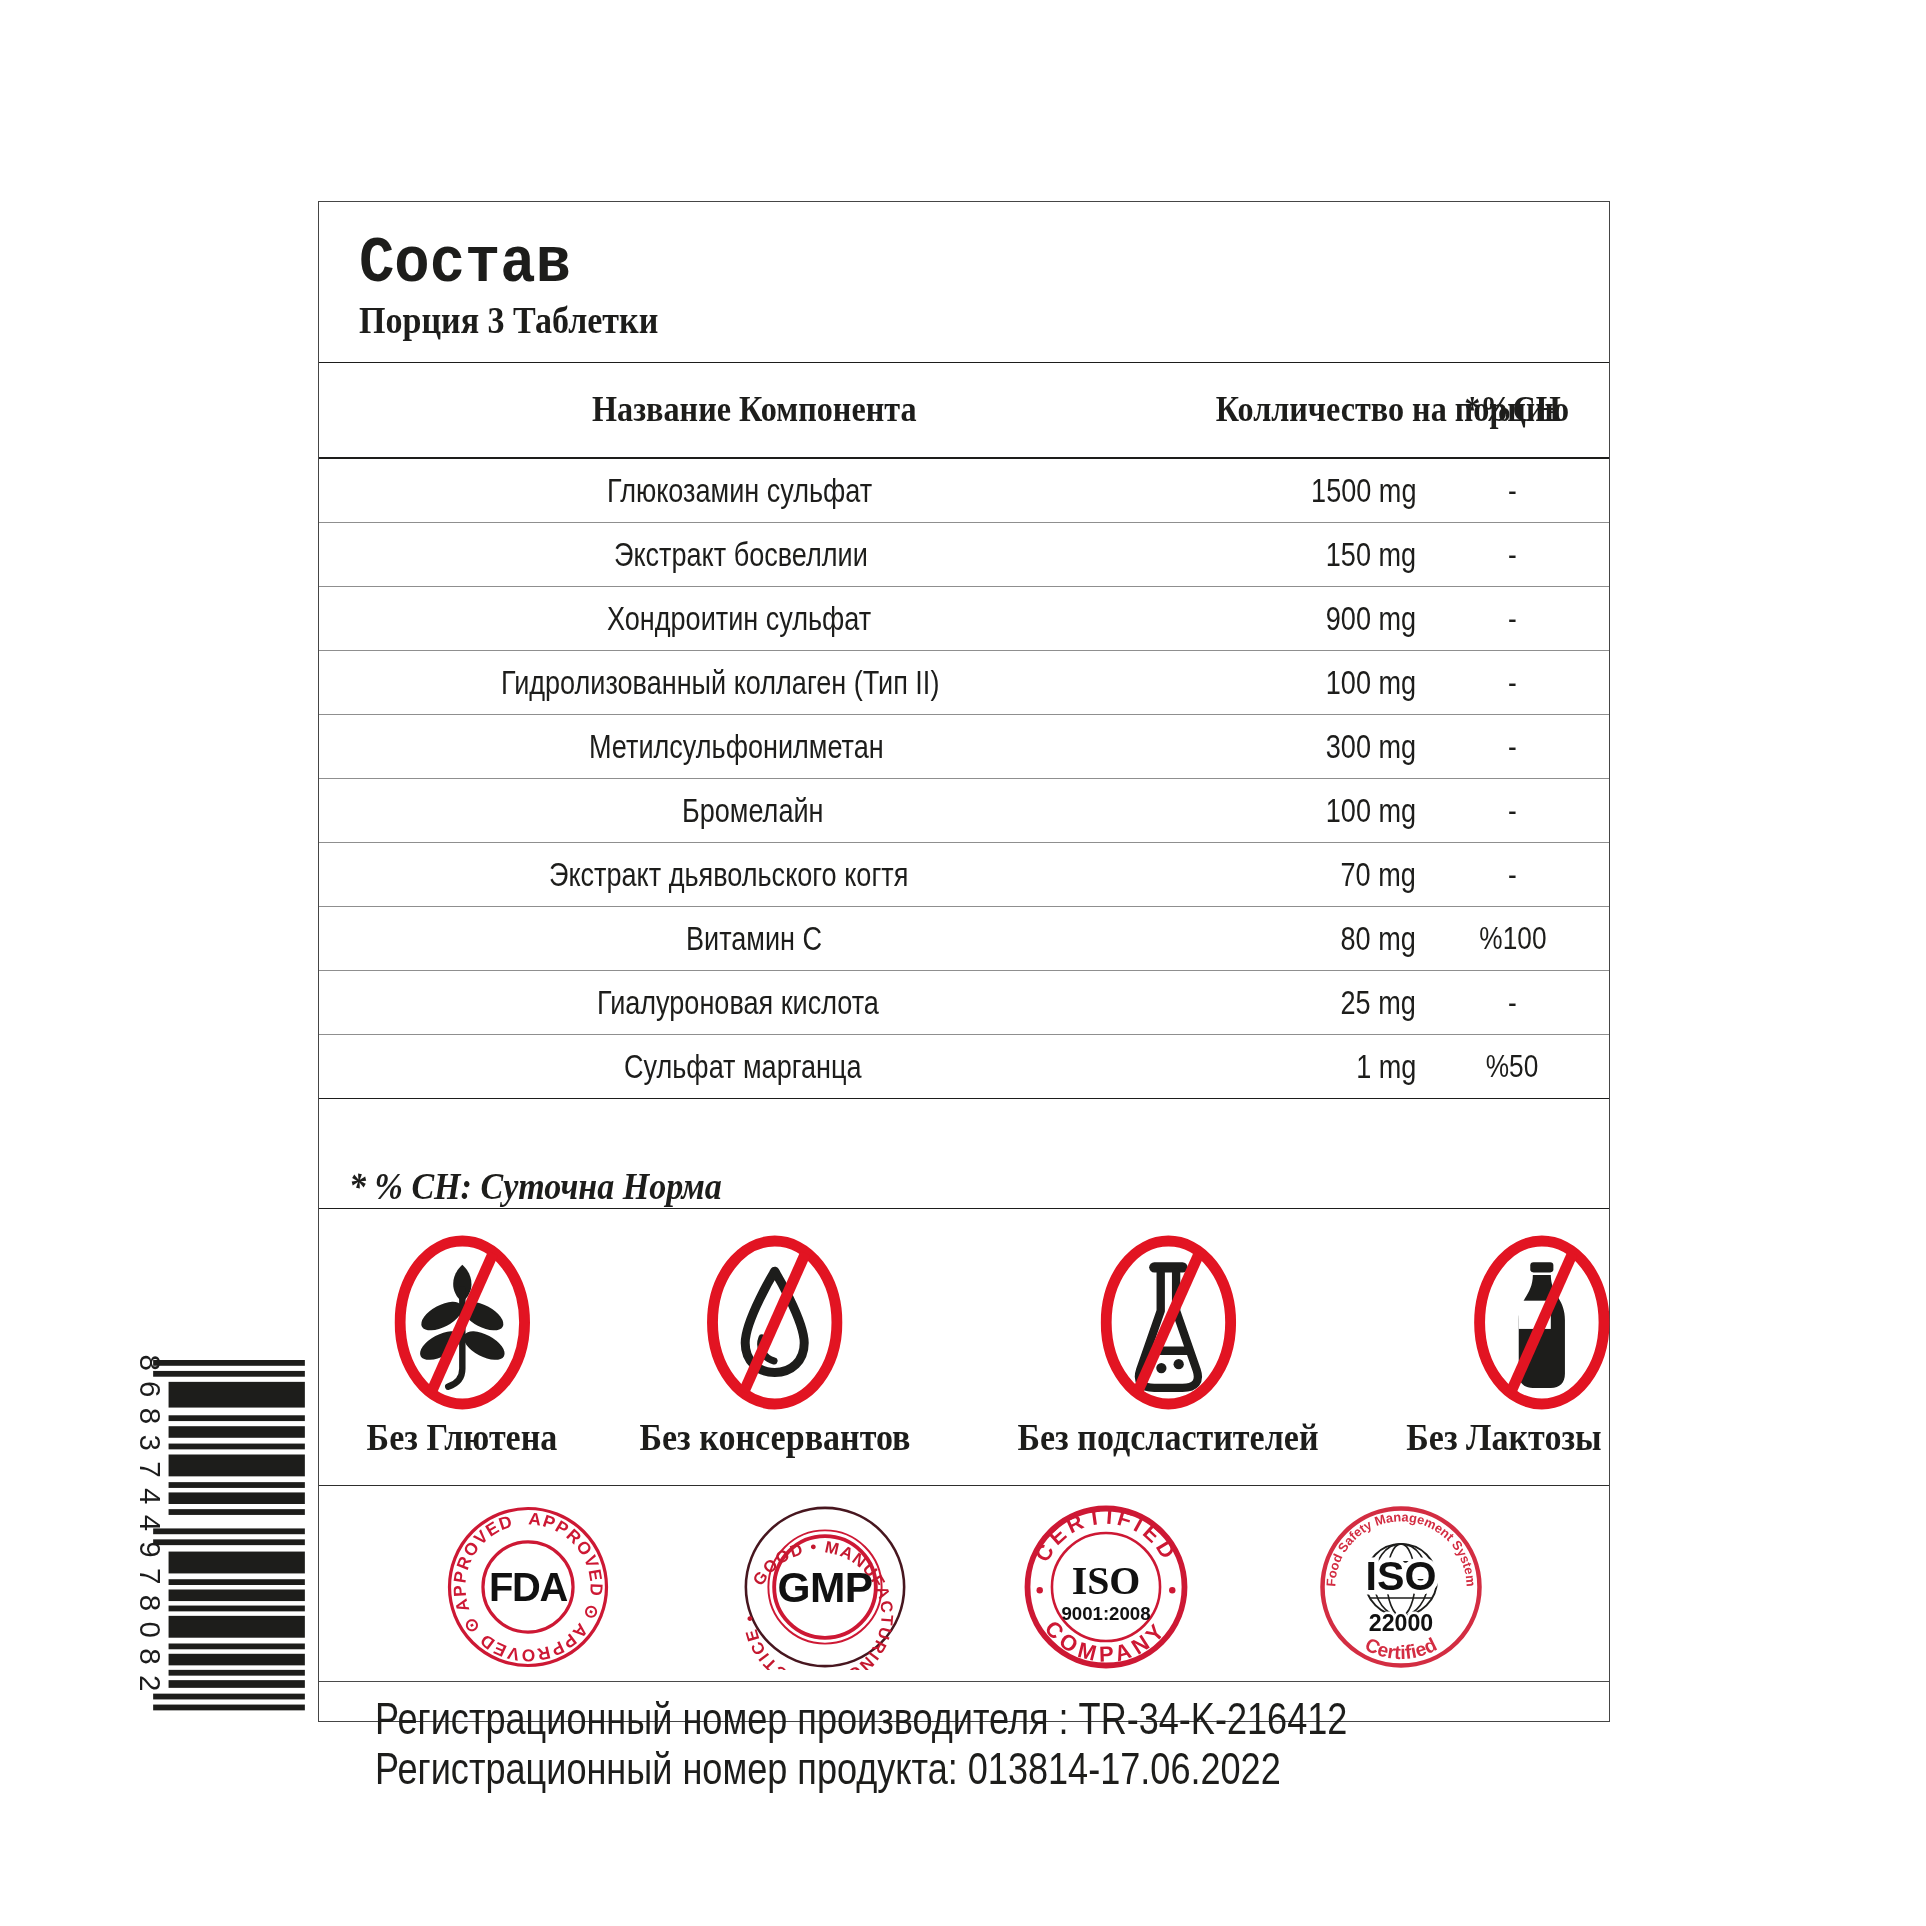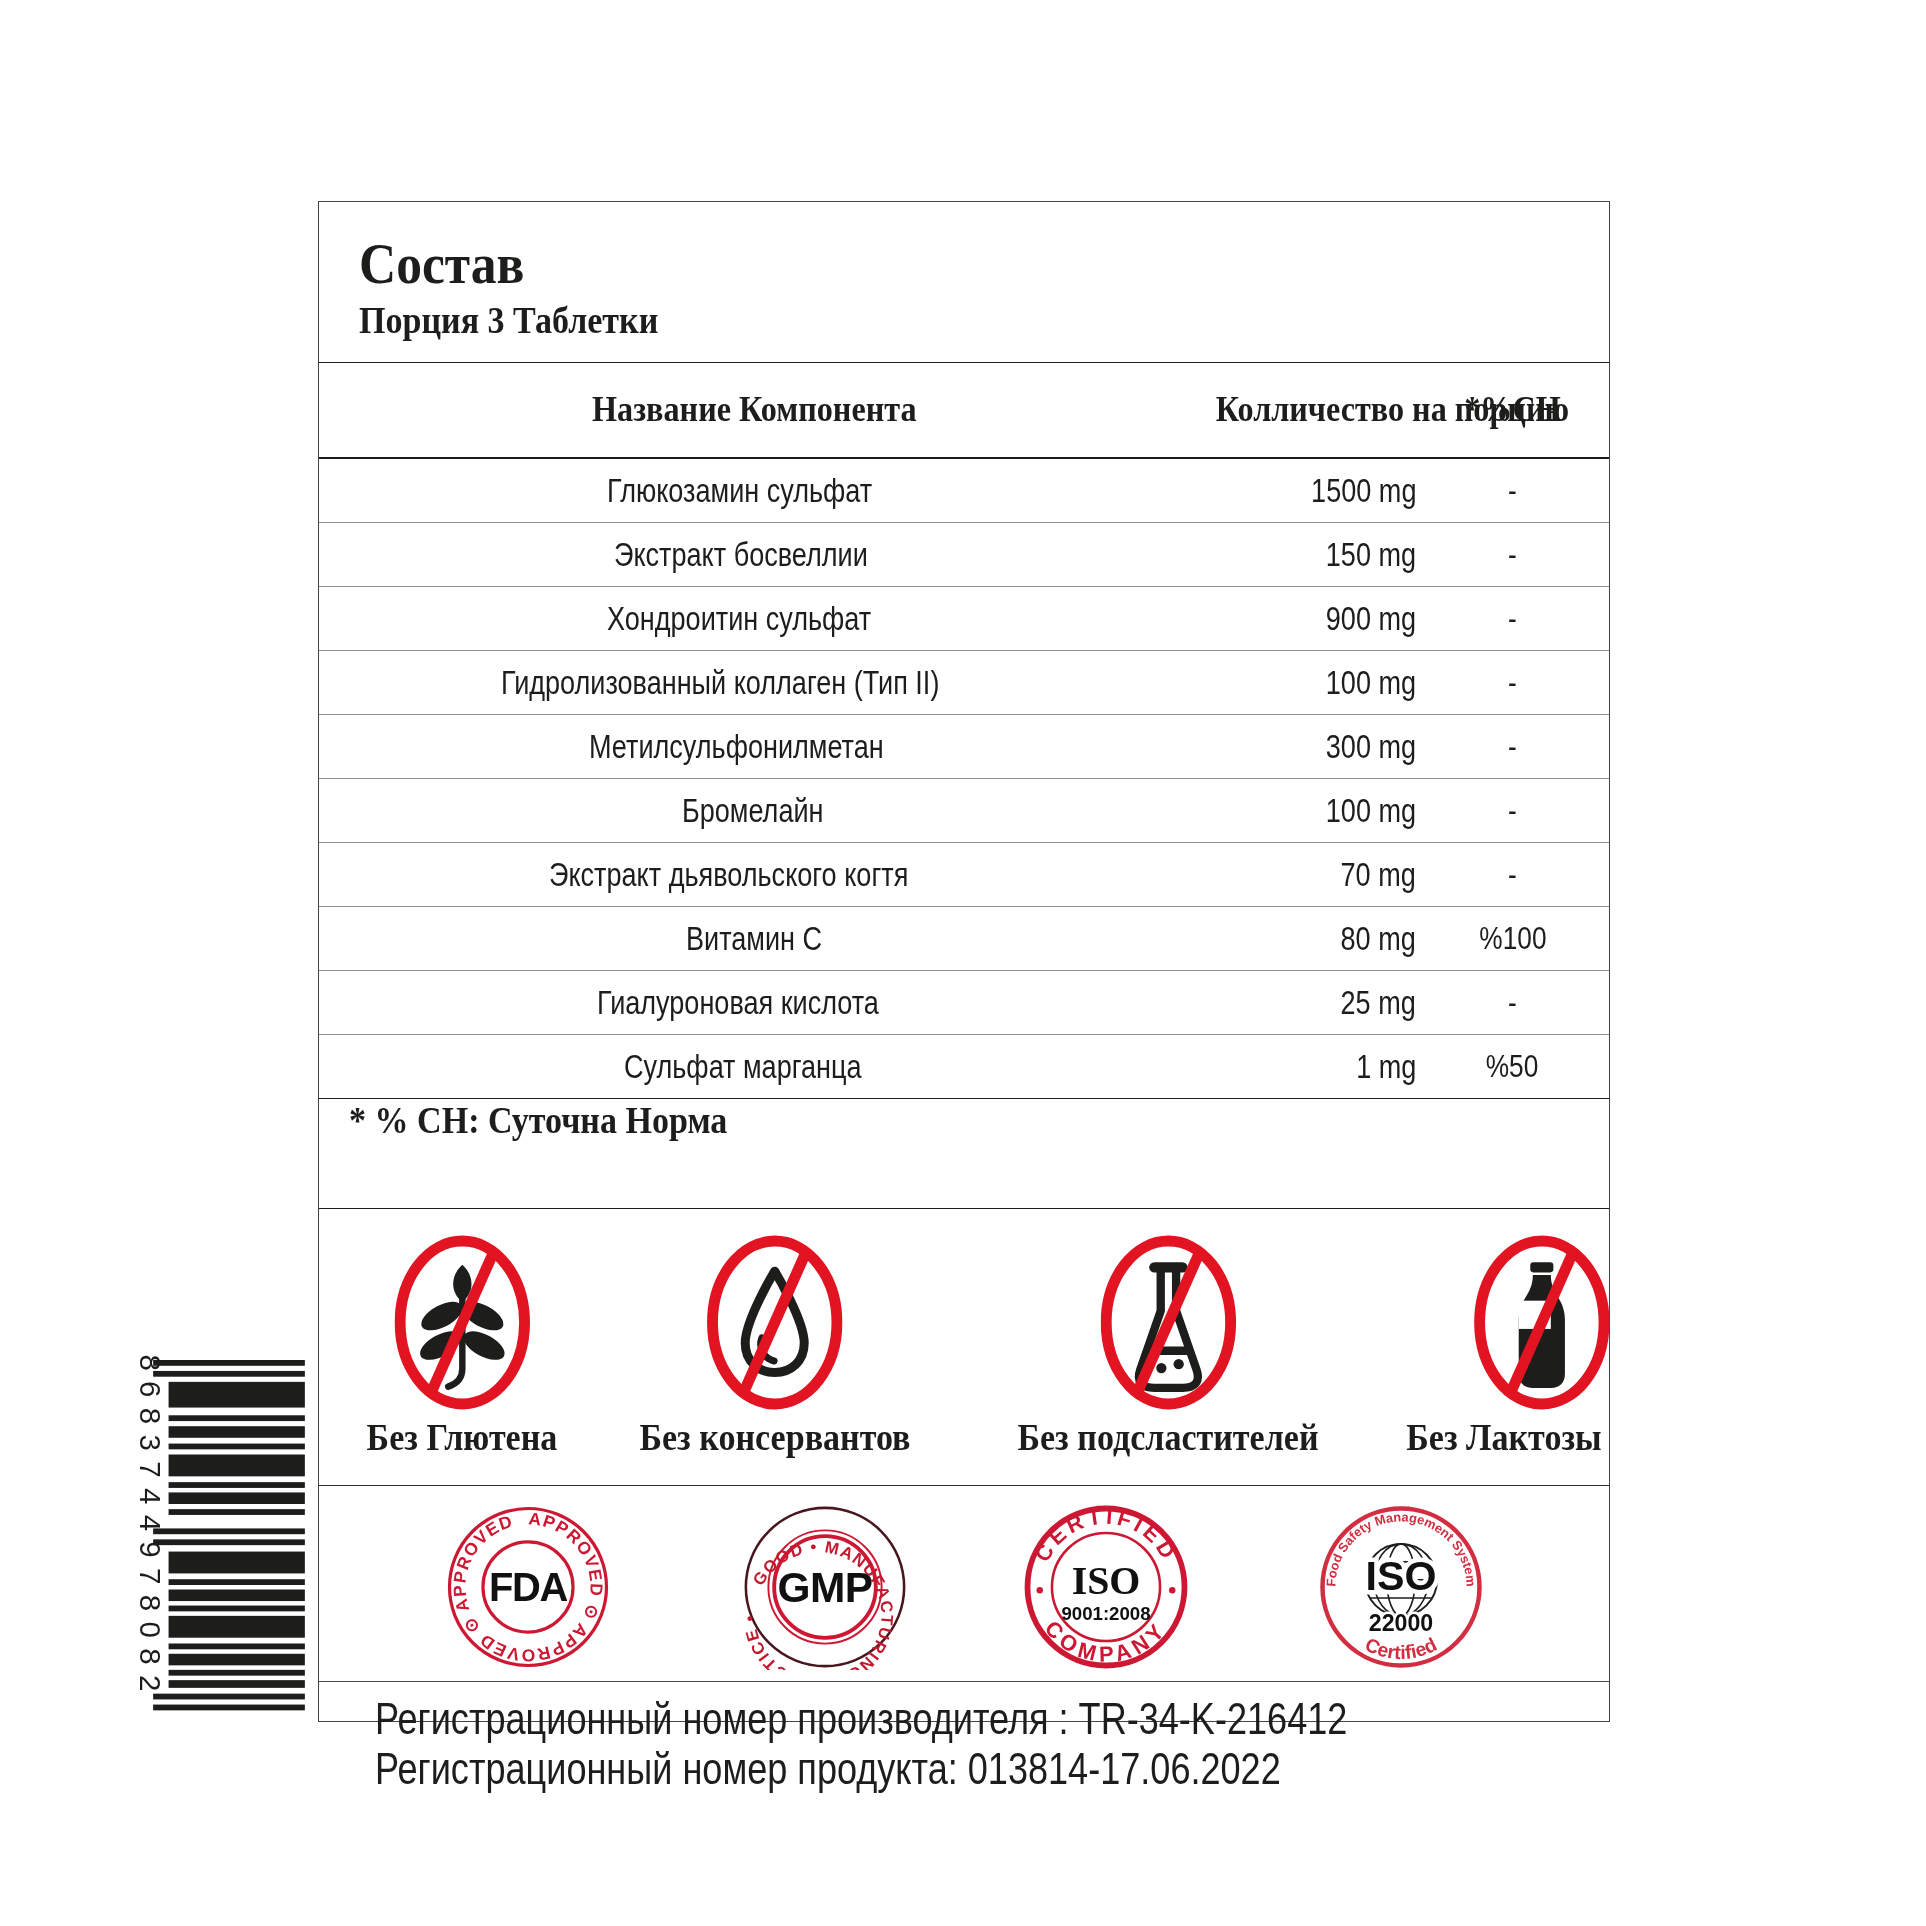--- a/index.html
+++ b/index.html
@@ -15,33 +15,33 @@
   .scl{transform:scaleX(.92);transform-origin:0 50%;}
   .scr{transform:scaleX(.92);transform-origin:100% 50%;}
   .scc{transform:scaleX(.92);transform-origin:50% 50%;}
 
   
   .label{position:absolute;left:318px;top:201px;width:1292px;height:1521px;
          box-sizing:border-box;border:1.9px solid #454545;background:#fff;}
   .sec{box-sizing:border-box;width:100%;}
 
   .sec-title{height:161px;border-bottom:1.9px solid #1d1d1b;padding:29.5px 0 0 40px;}
-  .ttl{font-size:56px;line-height:64px;}
+  .ttl{font-size:64px;line-height:64px;font-family:Liberation Mono, monospace;}
   .srv{font-size:37px;line-height:49px;}
 
   .hdr{height:96px;border-bottom:2.6px solid #1d1d1b;display:flex;align-items:center;font-size:35px;}
   .c-name{flex:1;padding-left:33px;text-align:center;}
   .c-amt{width:231px;text-align:right;}
   .c-dv{width:193px;text-align:center;}
 
   .row{height:64px;border-bottom:1.3px solid #8f8f8f;display:flex;align-items:center;font-size:33px;}
   .row.last{border-bottom:1.3px solid #1d1d1b;}
   .row .c-dv{font-size:32px;}
 
-  .sec-foot{height:110px;border-bottom:1.9px solid #1d1d1b;display:flex;align-items:flex-start;padding-left:29.5px;}
+  .sec-foot{height:110px;border-bottom:1.9px solid #1d1d1b;display:flex;align-items:flex-end;padding-left:29.5px;font-style:italic;}
   .foot-txt{font-size:37px;}
 
   .sec-icons{position:relative;height:277px;border-bottom:1.9px solid #2e2e2d;}
   .claim{position:absolute;top:26px;display:flex;flex-direction:column;align-items:center;transform:translateX(-50%);}
   .claim .cap{margin-top:6.4px;font-size:37px;white-space:nowrap;}
 
   .sec-badges{position:relative;height:196px;border-bottom:1.3px solid #4a4a4a;}
   .badge{position:absolute;top:18px;}
 
   .sec-reg{height:110px;padding:11.6px 0 0 56px;}

